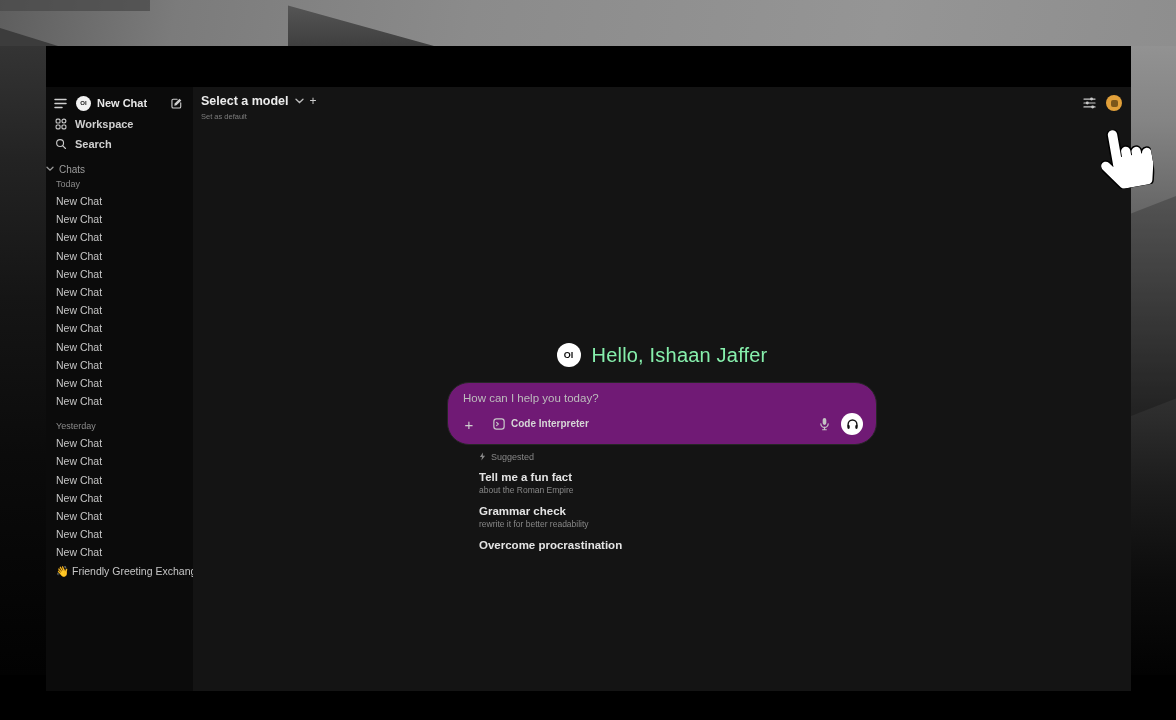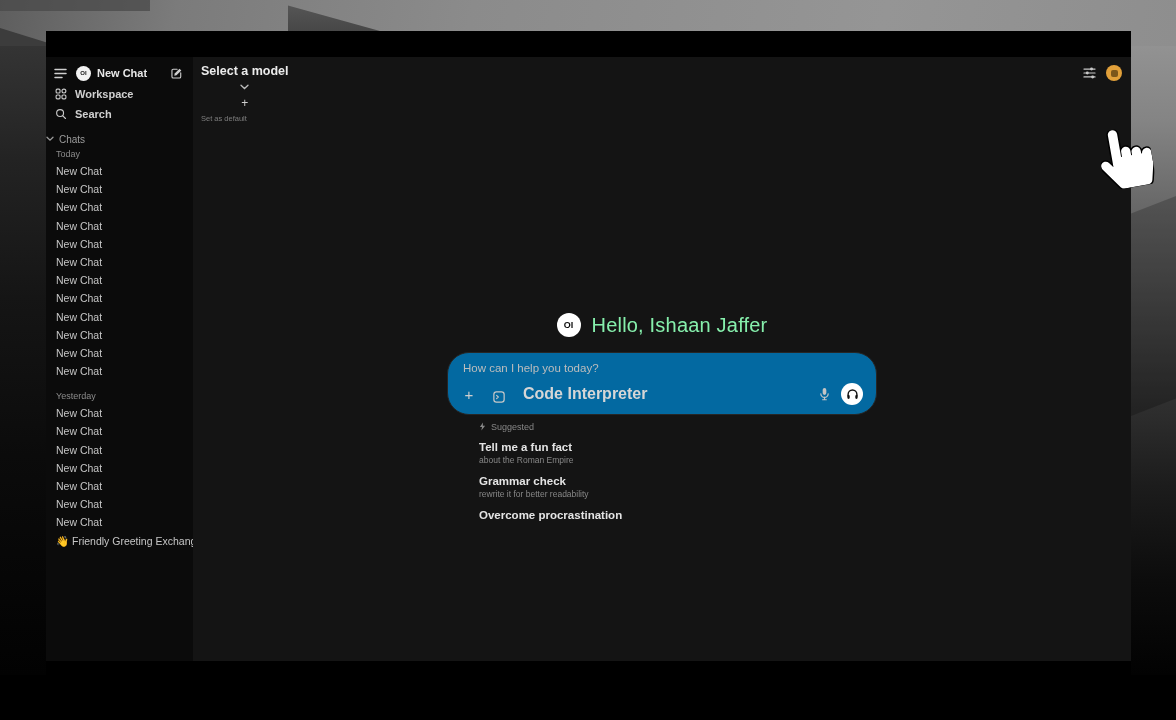--- a/index.html
+++ b/index.html
@@ -16,21 +16,21 @@
   .bg-top .corner { position:absolute; left:0; bottom:0; width:58px; height:18px; background:#3c3c3c;
     clip-path:polygon(0 0,0 100%,100% 100%); }
   .bg-right { position:absolute; right:0; top:46px; width:45px; height:629px;
     background:linear-gradient(180deg,#929292 0%,#848484 12%,#696969 25%,#4d4d4d 40%,#323232 55%,#1c1c1c 70%,#0c0c0c 85%,#020202 100%); }
   .bg-right .facet { position:absolute; left:0; top:150px; width:100%; height:220px;
     background:rgba(0,0,0,.22); clip-path:polygon(0 8%,100% 0,100% 92%,0 100%); }
   .bg-left { position:absolute; left:0; top:46px; width:46px; height:629px;
     background:linear-gradient(180deg,#343434 0%,#232323 18%,#151515 40%,#0b0b0b 65%,#020202 100%); }
 
   
-  .app { position:absolute; left:46px; top:31px; width:1085px; height:630px; background:#141414; }
+  .app { position:absolute; left:46px; top:61px; width:1085px; height:630px; background:#141414; }
   .titlebar { height:26px; background:#000; }
   .app-body { display:flex; height:604px; }
 
   
   .sidebar { width:147px; flex-shrink:0; background:#0b0b0b; padding-top:6px; }
   .side-header { display:flex; align-items:center; height:20px; padding:0 10px 0 8px; }
   .icon-btn { display:flex; align-items:center; justify-content:center; cursor:pointer; }
   .logo-sm { width:15px; height:15px; border-radius:50%; background:#f3f3f3; color:#111;
     font-size:6px; font-weight:800; display:flex; align-items:center; justify-content:center;
     letter-spacing:.2px; margin:0 6px 0 9px; }
@@ -41,39 +41,39 @@
     font-size:10px; color:#9c9c9c; cursor:pointer; }
   .group-label { height:13px; margin-top:3px; padding-left:10px; font-size:9px; color:#8b8b8b; }
   .group-label.gap { margin-top:11px; }
   .chat-item { height:18.2px; line-height:18.2px; padding-left:10px; font-size:10.5px;
     color:#c6c6c6; white-space:nowrap; overflow:hidden; cursor:pointer; }
 
   
   .main { flex:1; position:relative; background:#141414; }
   .main-header { position:absolute; top:7px; left:8px; right:9px; display:flex;
     justify-content:space-between; align-items:flex-start; }
-  .model-row { display:flex; align-items:center; gap:6px; font-size:12.5px; font-weight:700; color:#ececec; cursor:pointer;flex-direction:column; }
+  .model-row { display:flex; align-items:center; gap:6px; font-size:12.5px; font-weight:700; color:#ececec; cursor:pointer; }
   .plus-glyph { font-size:12px; font-weight:400; color:#cfcfcf; cursor:pointer; }
   .set-default { font-size:7.5px; color:#7d7d7d; margin-top:4px; cursor:pointer; }
   .header-right { display:flex; align-items:center; gap:10px; margin-top:1px; }
   .avatar { width:16px; height:16px; border-radius:50%; background:#e1a03a; display:flex;
     align-items:center; justify-content:center; cursor:pointer; }
   .avatar-glyph { width:7px; height:7px; border-radius:2px; background:rgba(40,25,0,.55); }
 
   .center-col { position:absolute; top:256px; left:50%; transform:translateX(-50%); width:430px; }
   .greeting { display:flex; align-items:center; justify-content:center; gap:11px; margin-bottom:15px; }
   .logo-big { width:24px; height:24px; border-radius:50%; background:#fff; color:#0a0a0a;
     font-size:9px; font-weight:800; display:flex; align-items:center; justify-content:center; }
   .greeting-text { font-size:20px; font-weight:500; color:#86efac; letter-spacing:.2px; }
 
-  .prompt-box { background:#0369a1; border:1px solid #262626; border-radius:22px; padding:9px 13px 9px 13px; }
+  .prompt-box { background:#701a75; border:1px solid #262626; border-radius:22px; padding:9px 13px 9px 13px; }
   .prompt-placeholder { font-size:11.5px; color:#bdbdbd; padding-left:2px; cursor:text; }
   .prompt-controls { display:flex; align-items:center; margin-top:9px; }
   .plus-btn { font-size:15px; line-height:13px; color:#cfcfcf; width:16px; text-align:center; cursor:pointer; }
-  .chip { display:flex; align-items:flex-end; gap:18px; margin-left:16px; font-size:16px;
+  .chip { display:flex; align-items:flex-start; gap:6px; margin-left:16px; font-size:10px;
     font-weight:600; color:#d6d6d6; cursor:pointer; }
   .spacer { flex:1; }
   .voice-btn { width:22px; height:22px; border-radius:50%; background:#fff; display:flex;
     align-items:center; justify-content:center; margin-left:11px; cursor:pointer; }
 
   .suggested { margin-top:7px; padding-left:32px; }
   .suggested-header { display:flex; align-items:flex-start; gap:5px; font-size:9px; color:#878787; margin-bottom:9px; }
   .suggestion { margin-bottom:10px; cursor:pointer; }
   .suggestion-title { font-size:11.5px; font-weight:600; color:#e4e4e4; margin-bottom:2px; }
   .suggestion-sub { font-size:8.5px; color:#888; }

